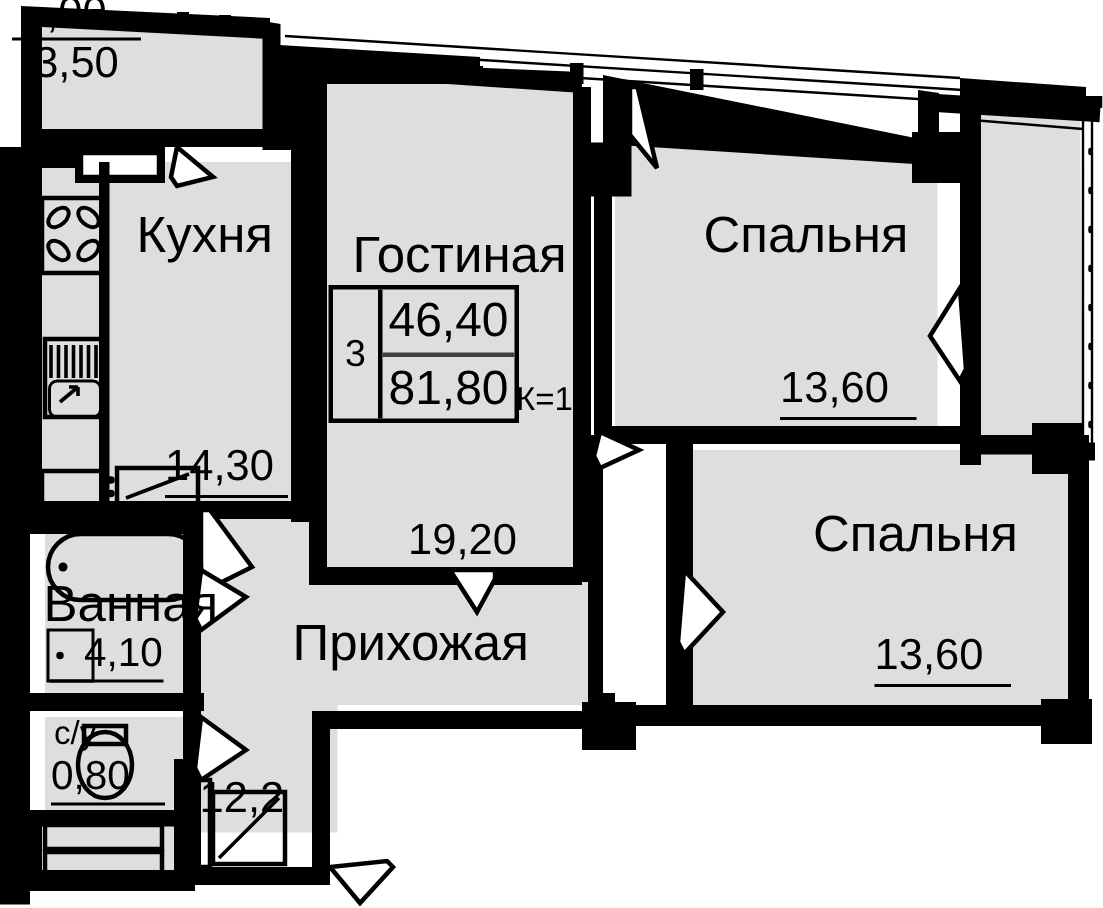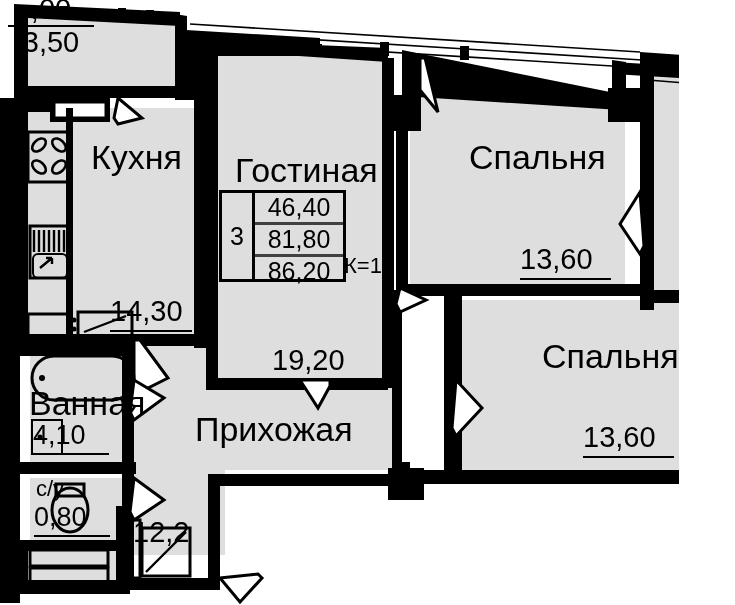--- a/index.html
+++ b/index.html
@@ -2,21 +2,21 @@
 <html><head>
 <meta charset="utf-8">
 <style>
   html, body {
     margin: 0;
     padding: 0;
     background: #ffffff;
   }
   #plan-root {
     position: relative;
-    width: 679px;
+    width: 735px;
     height: 605px;
     background: #ffffff;
     font-family: "Liberation Sans", sans-serif;
     overflow: hidden;
   }
   svg#floorplan {
     position: absolute;
     left: 0;
     top: 0;
     width: 735px;
@@ -73,21 +73,21 @@
     flex: 1;
     display: flex;
     flex-direction: column;
     box-sizing: border-box;
   }
   #spec-values > div {
     flex: 1;
     display: flex;
     align-items: center;
     justify-content: center;
-    font-size: 25px;
+    font-size: 32px;
     box-sizing: border-box;
   }
   #spec-values > div + div { border-top: 3px solid #404040; }
 
   .coef-block {
     position: absolute;
     text-align: center;
   }
   .coef-block .num { font-size: 29px; line-height: 1.05; }
   .coef-block .rule { height: 2px; background: #000000; margin: 1px 0 0 0; }
@@ -315,31 +315,30 @@
 
 
   <div class="lbl room-name" style="left:542px; top:339px;">Спальня</div>
   <div class="lbl room-area" style="left:583px; top:423px;">13,60</div>
   <div class="area-underline" style="left:583px; top:456px; width:91px;"></div>
 
   <div class="lbl room-name" style="left:195px; top:412px;">Прихожая</div>
   <div class="lbl room-area" style="left:133px; top:518px;">12,2</div>
 
   <div class="lbl room-name" style="left:29px; top:386px;">Ванная</div>
-  <div class="lbl small-area" style="left:33px; top:422px;">4,10</div>
+  <div class="lbl small-area" style="left:33px; top:422px;padding-left:23px;">4,10</div>
   <div class="area-underline" style="left:33px; top:453px; width:76px;"></div>
 
   <div class="lbl" style="left:36px; top:478px; font-size:22px;">с/у</div>
   <div class="lbl small-area" style="left:34px; top:504px;">0,80</div>
   <div class="area-underline" style="left:34px; top:535px; width:76px;"></div>
 
   <div id="spec-table">
     <div id="spec-rooms">3</div>
     <div id="spec-values">
       <div>46,40</div>
       <div>81,80</div>
-      <div>86,20</div>
     </div>
   </div>
 
   <div class="lbl" style="left:344px; top:255px; font-size:22px;">К=1</div>
 
 </div>
 
 </body></html>

